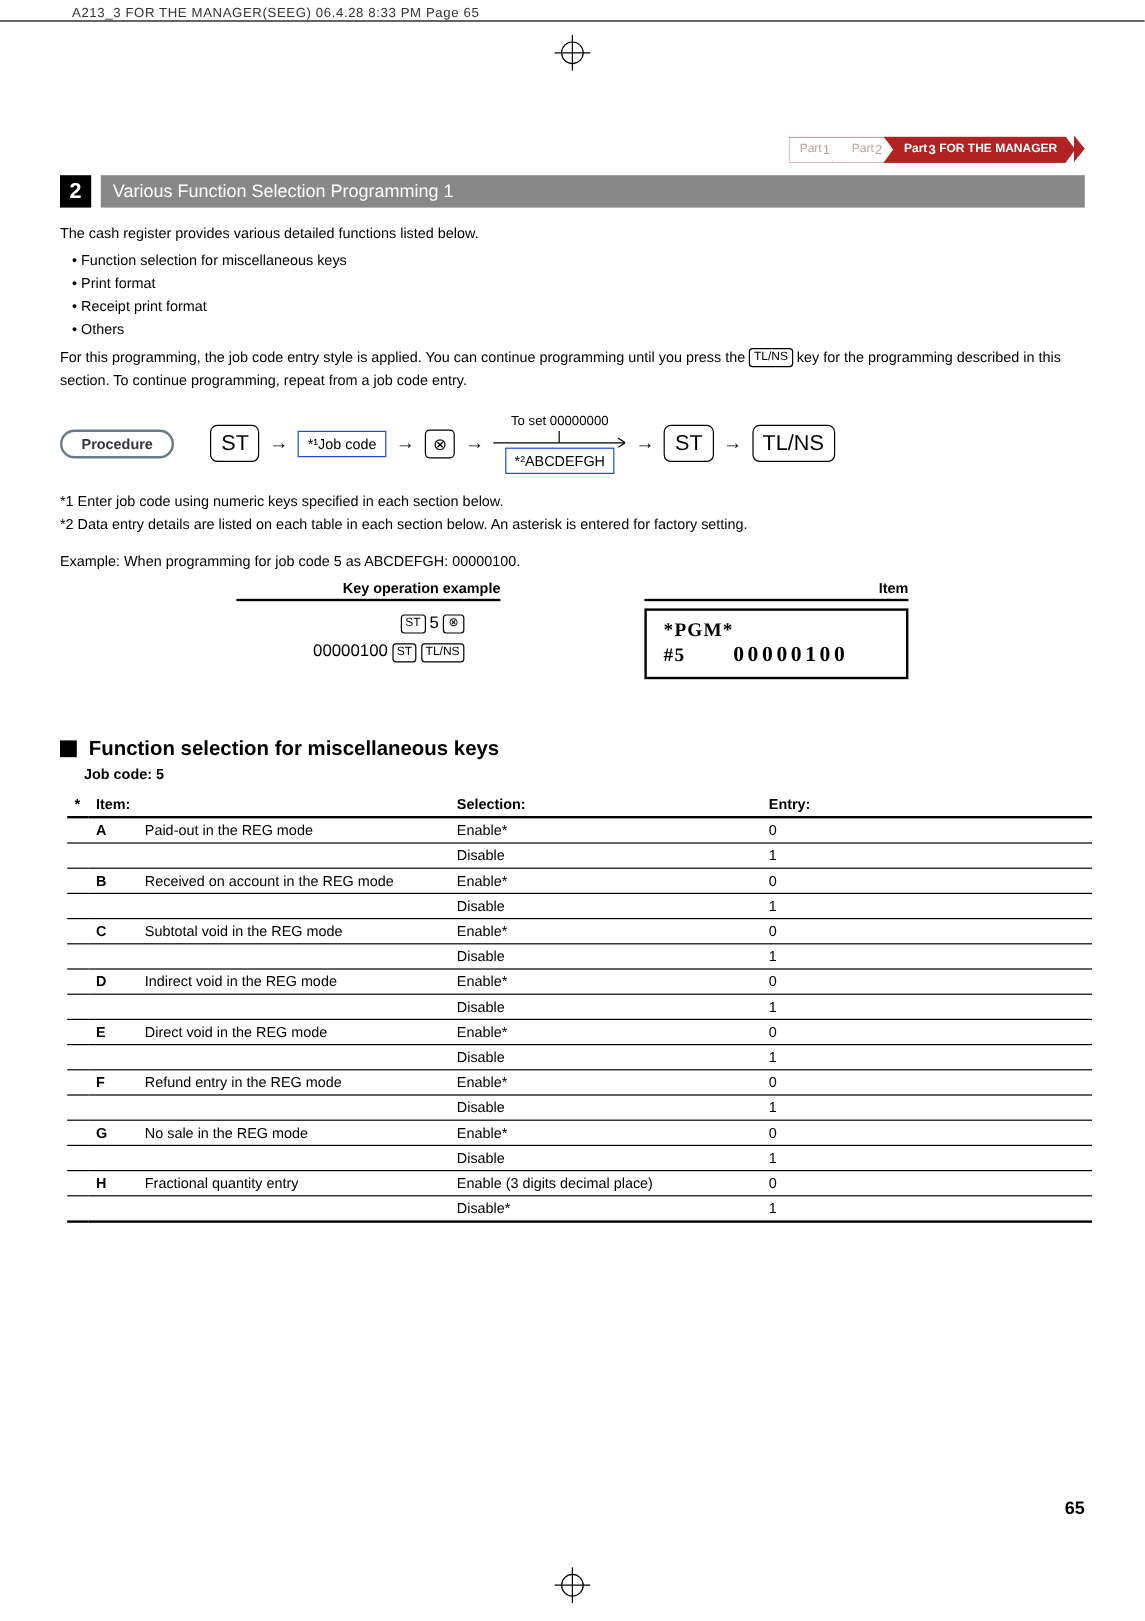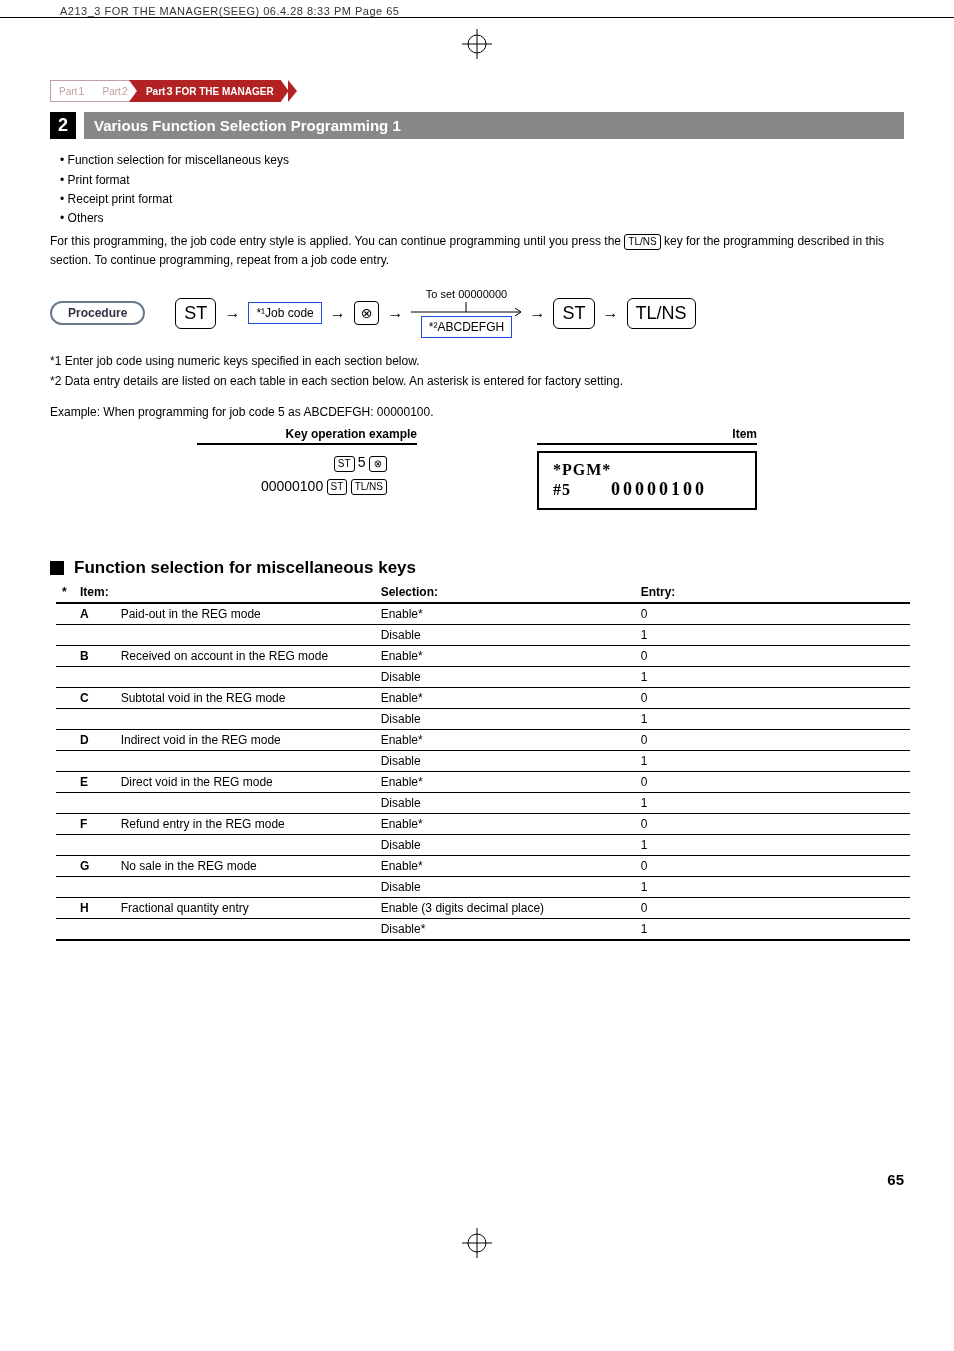--- a/index.html
+++ b/index.html
@@ -1,32 +1,32 @@
 <!DOCTYPE html>
 <html><head>
 <meta charset="utf-8">
 <style>
   *{box-sizing:border-box;margin:0;padding:0}
   body{font-family:Arial,Helvetica,sans-serif;font-size:12px;color:#000;background:#fff;width:954px;margin:0 auto;position:relative}
   .page{padding:20px 50px 40px 50px}
   .header-line{font-size:11px;color:#333;padding:5px 0 0 60px;border-bottom:1px solid #000;letter-spacing:.5px}
   .crop-top{position:absolute;top:29px;left:50%;transform:translateX(-50%)}
   .crop-top svg{display:block}
-  .breadcrumb{text-align:left;margin:42px 0 10px 0;position:relative}
+  .breadcrumb{text-align:right;margin:75px 0 10px 0;position:relative}
   .crumb-row{display:inline-flex;align-items:stretch;height:22px;font-size:10px}
   .crumb{display:flex;align-items:center;padding:0 10px 0 16px;border:1px solid #c0a0a0;color:#c0a0a0;position:relative;background:#fff;margin-left:-10px}
   .crumb:first-child{margin-left:0;padding-left:8px}
   .crumb-num{font-size:11px;margin-left:1px}
   .crumb.active{background:#b22222;color:#fff;border-color:#b22222;font-weight:bold;padding-right:14px;clip-path:polygon(0 0,calc(100% - 8px) 0,100% 50%,calc(100% - 8px) 100%,0 100%,8px 50%)}
   .crumb:not(.active){clip-path:polygon(0 0,calc(100% - 8px) 0,100% 50%,calc(100% - 8px) 100%,0 100%,8px 50%)}
   .crumb:first-child{clip-path:polygon(0 0,calc(100% - 8px) 0,100% 50%,calc(100% - 8px) 100%,0 100%)}
   .pointer-end{display:inline-block;width:0;height:0;border-top:11px solid transparent;border-bottom:11px solid transparent;border-left:9px solid #b22222;vertical-align:middle;margin-left:-1px}
   .section-head{display:flex;align-items:stretch;margin:8px 0 12px 0}
   .section-num{background:#000;color:#fff;font-weight:bold;font-size:18px;width:26px;display:flex;align-items:center;justify-content:center;margin-right:8px}
-  .section-bar{background:#888;color:#fff;font-weight:bold;font-size:15px;flex:1;padding:5px 10px}
+  .section-bar{background:#888;color:#fff;font-weight:normal;font-size:15px;flex:1;padding:5px 10px}
   .intro{margin:8px 0 4px 0;line-height:1.6}
   .bullets{margin:2px 0 4px 10px}
   .bullets li{list-style:none;line-height:1.6}
   .bullets li:before{content:"• ";}
   .para{line-height:1.6;margin:2px 0}
   .key-box{display:inline-block;border:1px solid #000;border-radius:3px;padding:0 3px;font-size:10px;line-height:14px;vertical-align:middle;min-width:18px;text-align:center}
   .proc-label{display:inline-block;border:2px solid #6a7a8a;border-radius:14px;padding:3px 16px;font-weight:bold;color:#334;font-size:12px;margin-right:30px}
   .procedure{display:flex;align-items:center;margin:18px 0 14px 0;flex-wrap:wrap}
   .flow{display:flex;align-items:center;flex:1}
   .flow-col{display:flex;flex-direction:column;align-items:center}
@@ -86,20 +86,21 @@
         </span>
     <span class="crumb active"><span>Part</span><span class="crumb-num">3</span>&nbsp;<span>FOR THE MANAGER</span></span>
   </span><span class="pointer-end"></span>
 </div>
 
 <div class="section-head">
   <div class="section-num">2</div>
   <div class="section-bar">Various Function Selection Programming 1</div>
 </div>
 
+<p class="intro">The cash register provides various detailed functions listed below.</p>
 <ul class="bullets">
   <li>Function selection for miscellaneous keys</li>
   <li>Print format</li>
   <li>Receipt print format</li>
   <li>Others</li>
 </ul>
 <p class="para">
   <span>For this programming, the job code entry style is applied.  You can continue programming until you press the </span><span class="key-box">TL/NS</span><span> key for the programming described in this section.  To continue programming, repeat from a job code entry.</span>
 </p>
 
@@ -153,20 +154,21 @@
       <div class="print-row1">*PGM*</div>
       <div class="print-row2"><span>#5</span><span class="num">00000100</span></div>
     </div>
   </div>
 </div>
 
 <div class="sub-h">
   <span class="sq"></span>
   <span class="txt">Function selection for miscellaneous keys</span>
 </div>
+<div class="job">Job code:  5</div>
 
 <table class="tbl">
   <thead>
     <tr>
       <th class="star" style="width:18px">*</th>
       <th style="width:40px">Item:</th>
       <th style="width:260px"></th>
       <th style="width:260px">Selection:</th>
       <th>Entry:</th>
     </tr>

